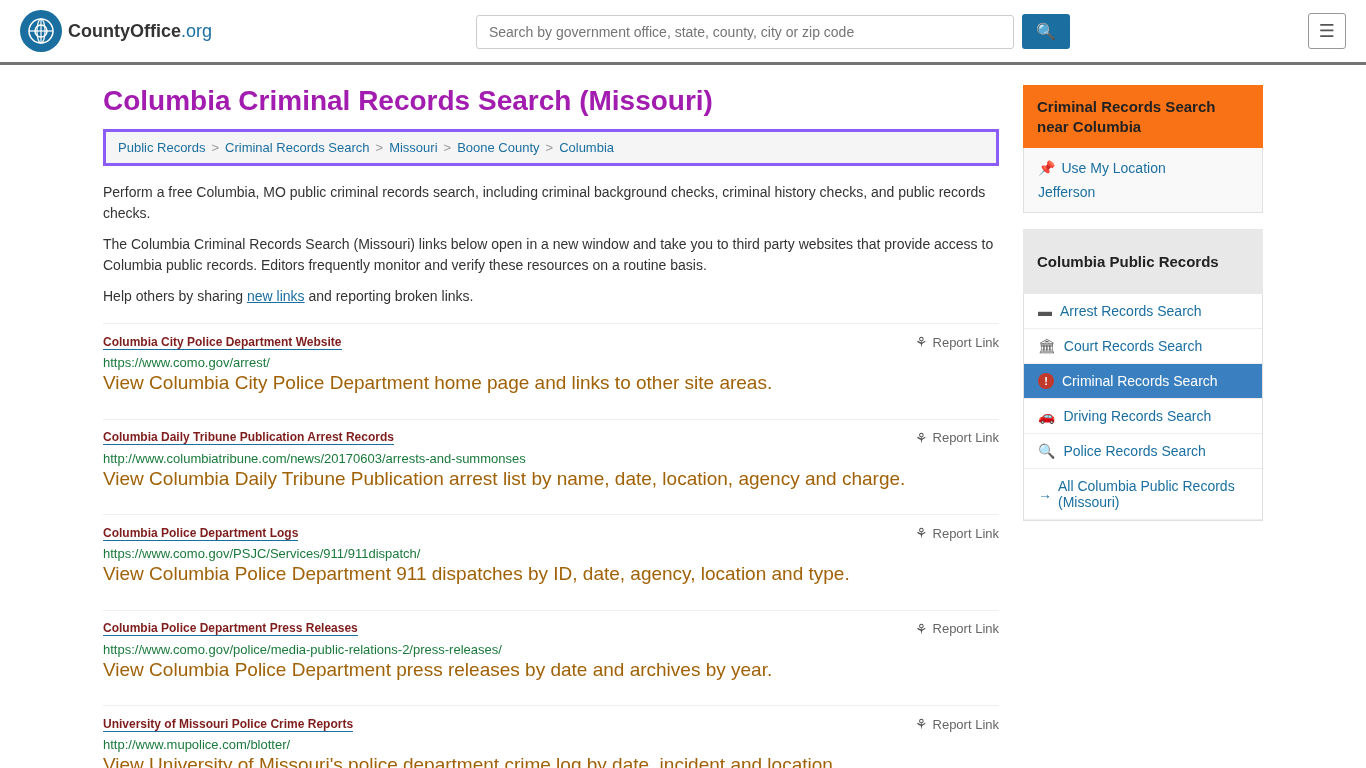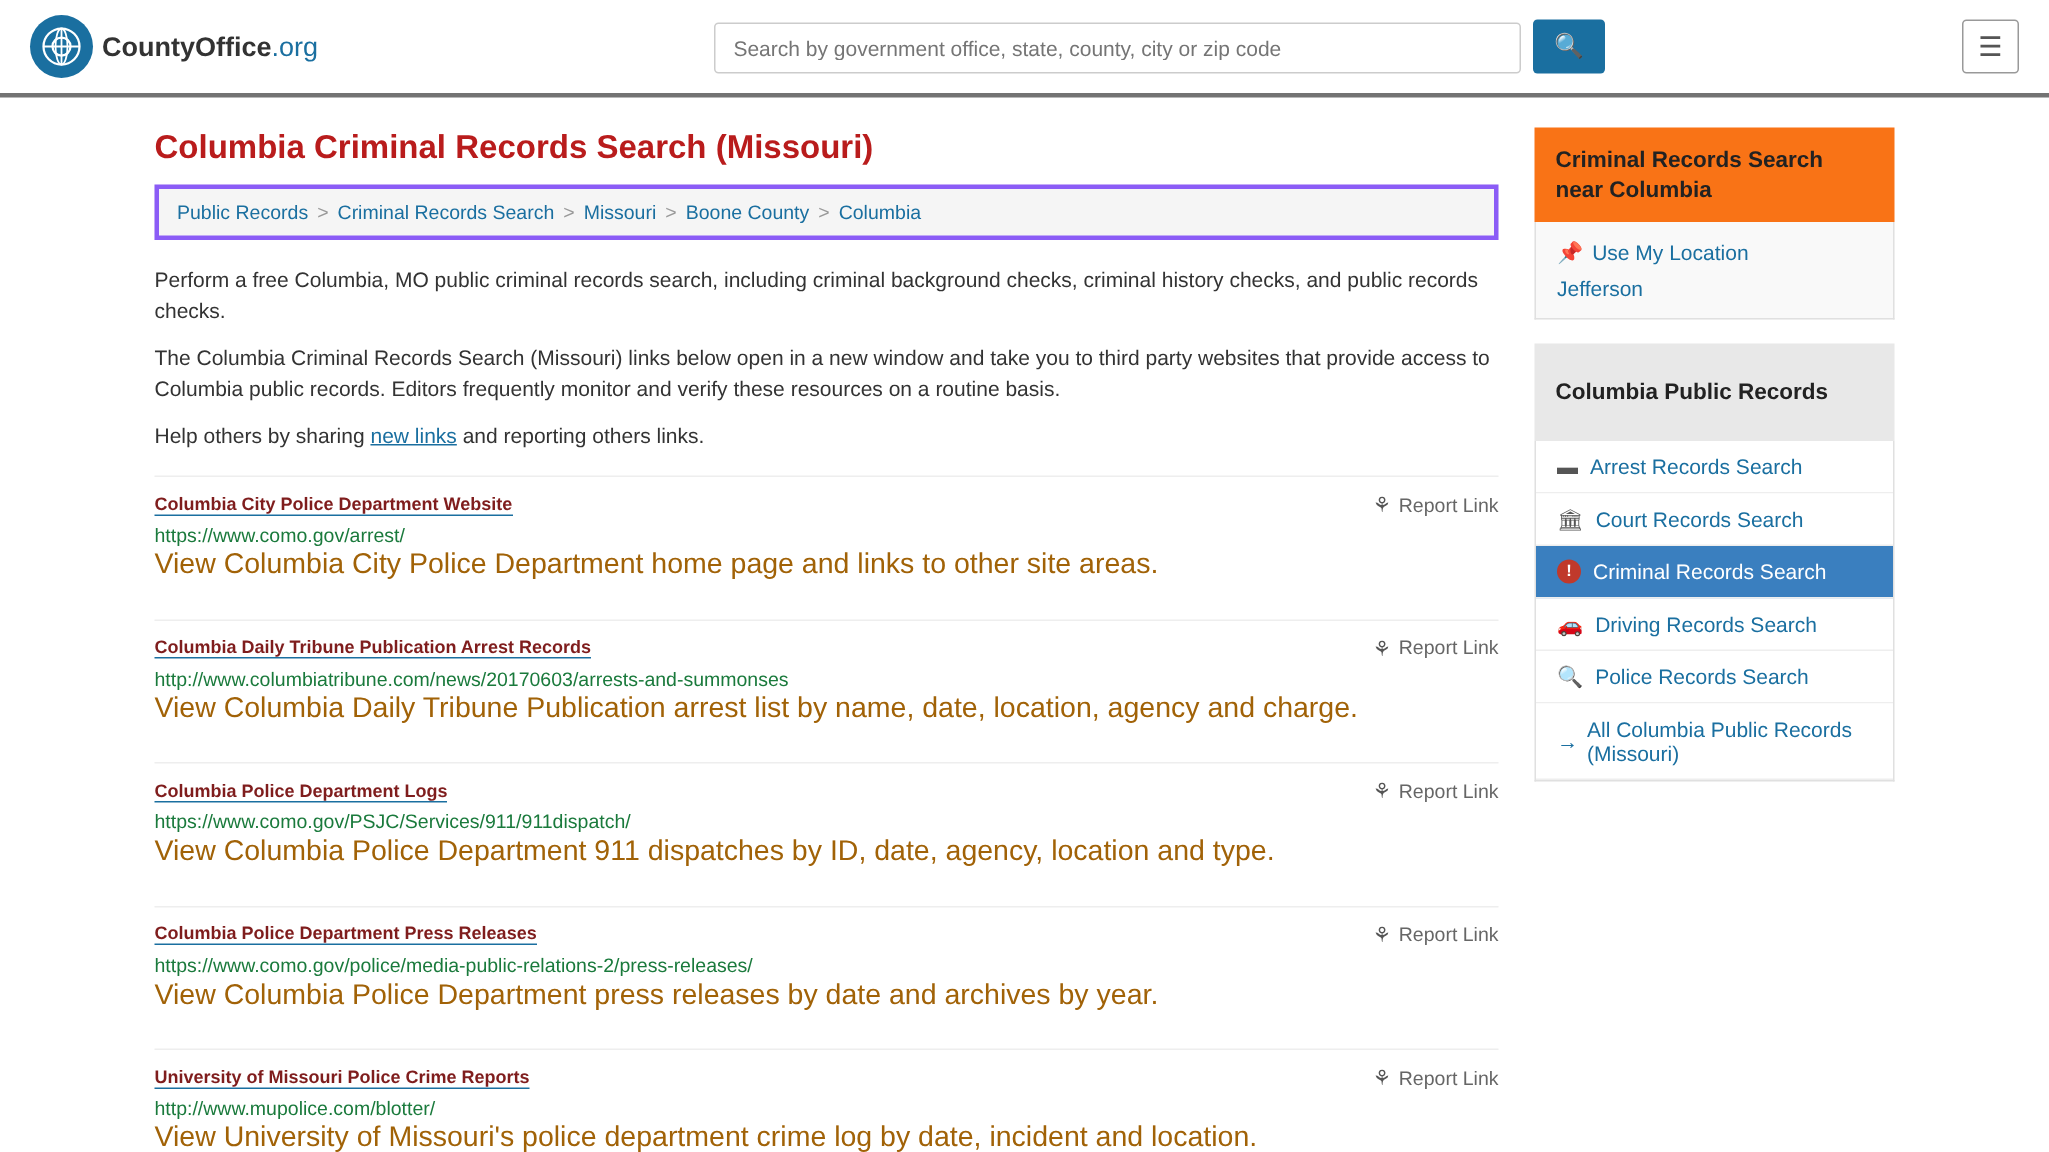--- a/index.html
+++ b/index.html
@@ -75,23 +75,23 @@
       padding: 20px;
       display: flex;
       gap: 24px;
     }
 
     
     .content-area {
       flex: 1;
     }
     .page-title {
-      font-size: 22px;
+      font-size: 28px;
       font-weight: bold;
-      color: #b91c1c;
+      color: #a21caf;
       margin-bottom: 12px;
     }
 
     
     .breadcrumb {
       background: #f5f5f5;
       border: 3px solid #8b5cf6;
       padding: 8px 12px;
       font-size: 13px;
       color: #666;
@@ -278,21 +278,21 @@
       <a href="#">Missouri</a>
       <span class="sep">&gt;</span>
       <a href="#">Boone County</a>
       <span class="sep">&gt;</span>
       <a href="#">Columbia</a>
     </div>
 
     <p class="description">Perform a free Columbia, MO public criminal records search, including criminal background checks, criminal history checks, and public records checks.</p>
     <p class="description">The Columbia Criminal Records Search (Missouri) links below open in a new window and take you to third party websites that provide access to Columbia public records. Editors frequently monitor and verify these resources on a routine basis.</p>
     <p class="description">
-      <span>Help others by sharing </span><a class="new-links">new links</a><span> and reporting others links.</span>
+      <span>Help others by sharing </span><a class="new-links">new links</a><span> and reporting broken links.</span>
     </p>
 
     <div style="margin-top:16px;">
 
       <div class="result-item">
         <div class="result-title-row">
           <a href="#" class="result-title">Columbia City Police Department Website</a>
           <a href="#" class="report-link">
             <span class="report-icon">⚘</span>
             <span>Report Link</span>

